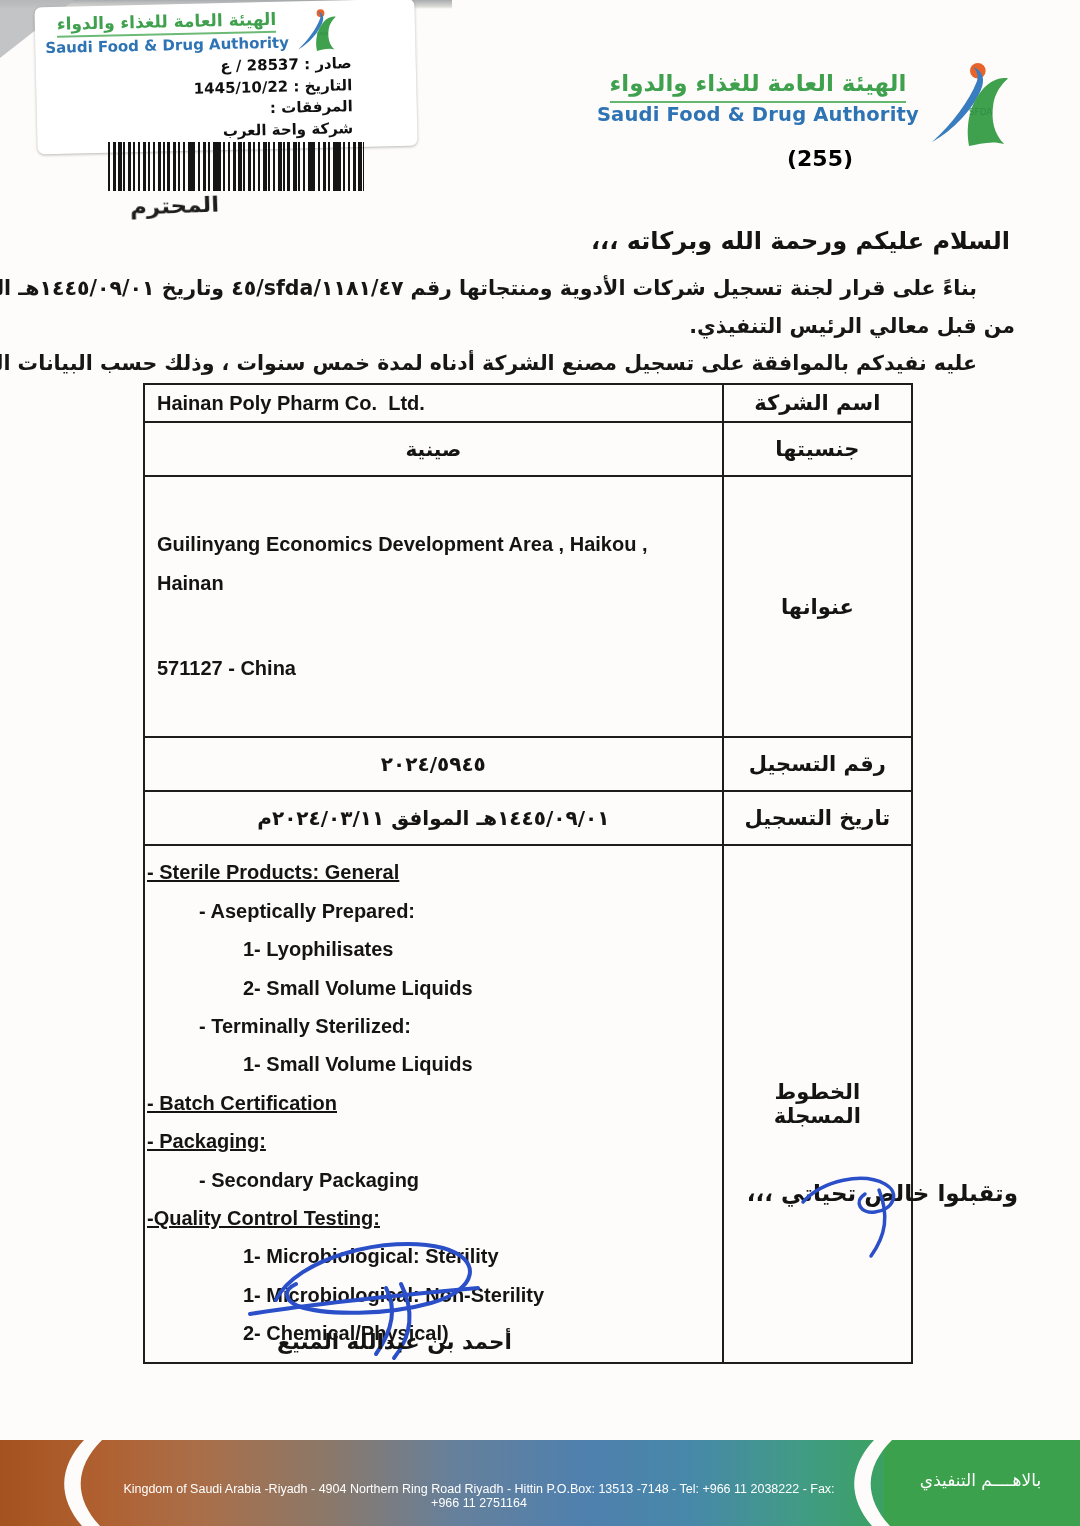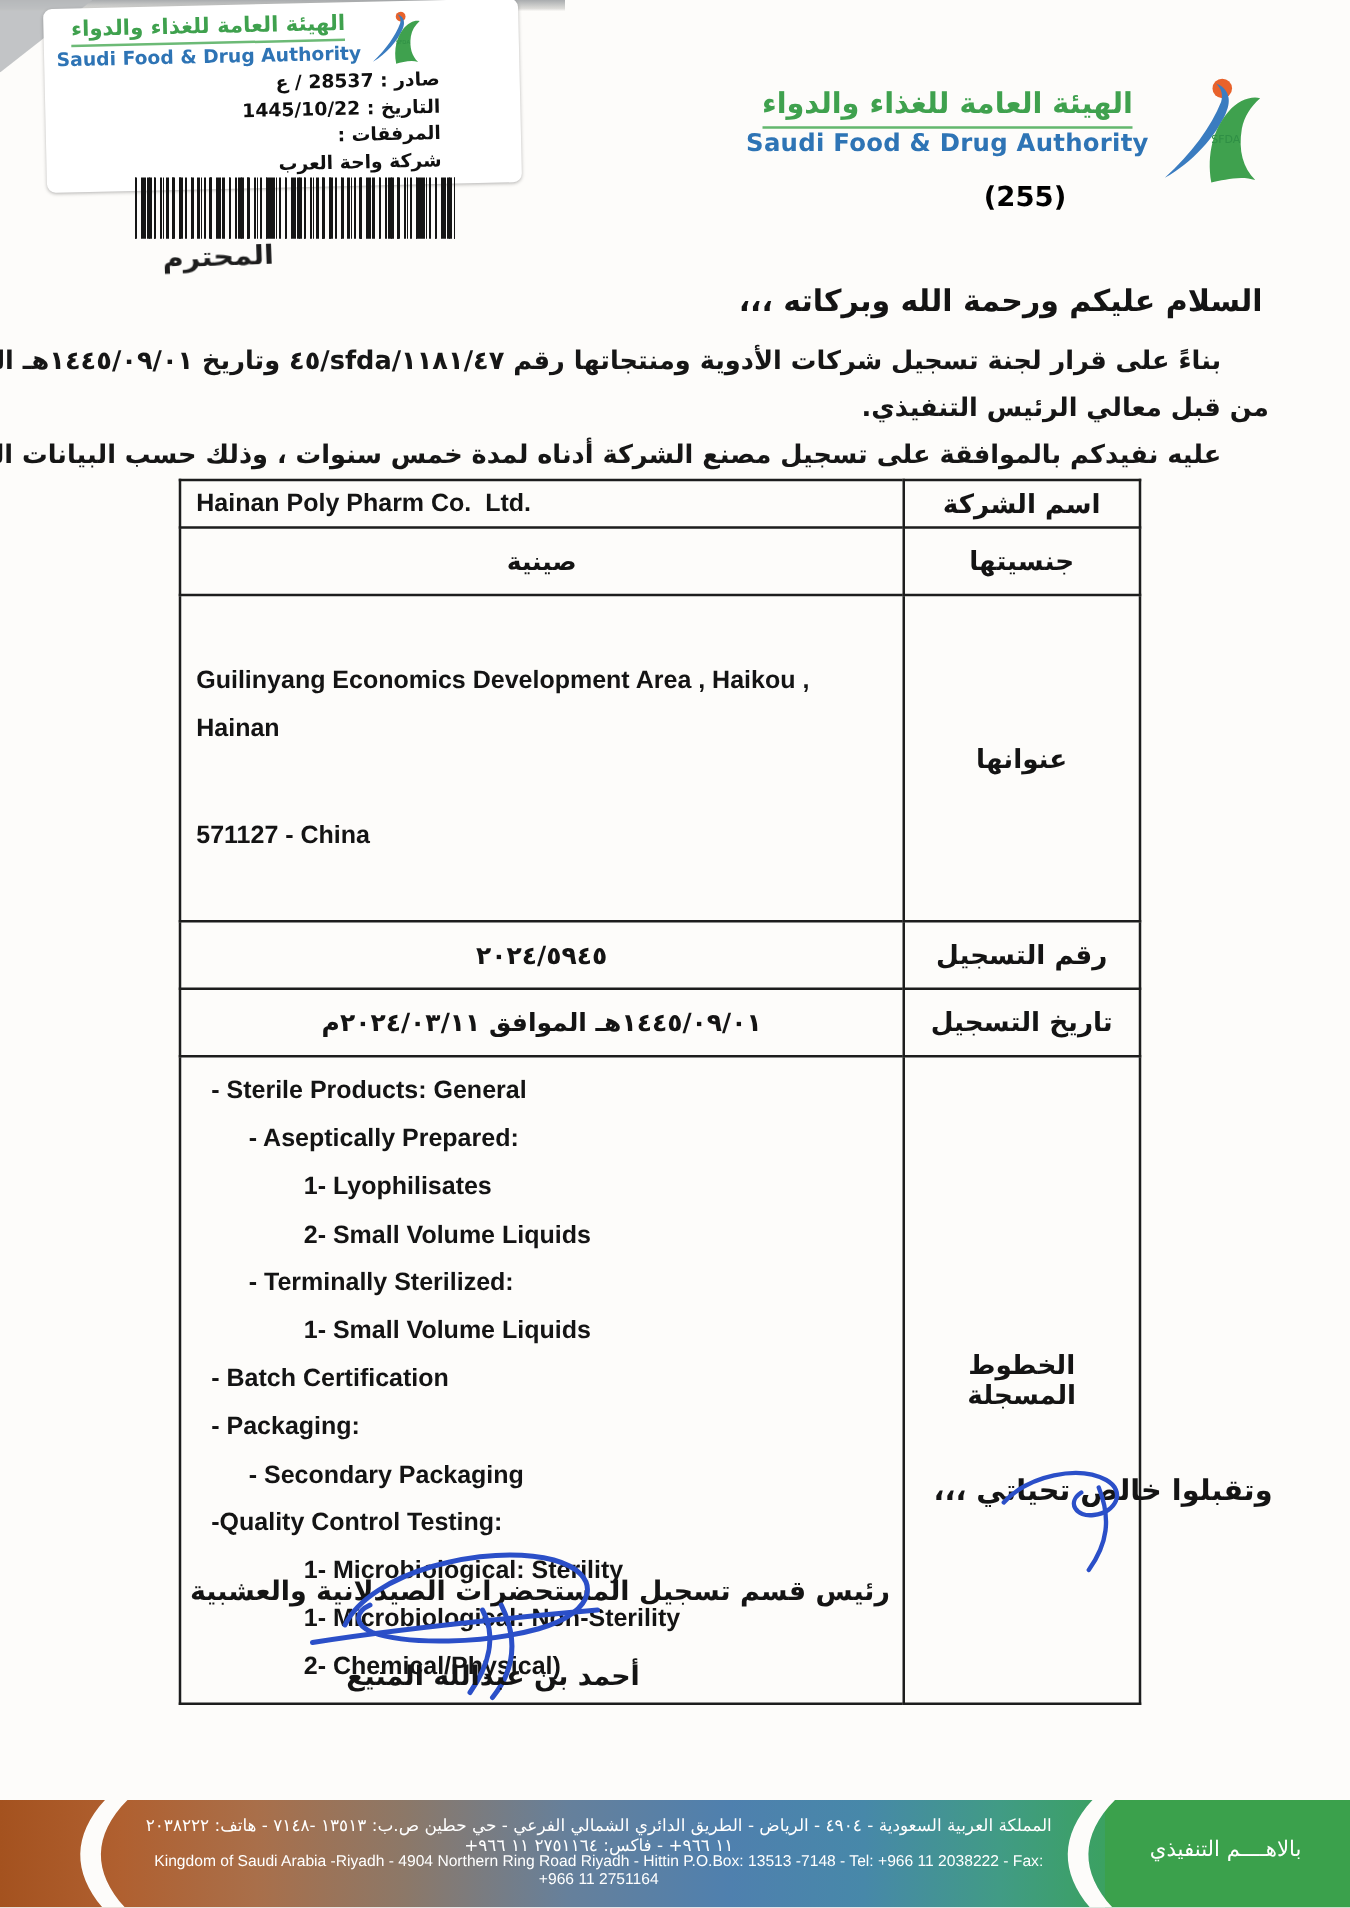--- a/index.html
+++ b/index.html
@@ -43,21 +43,21 @@
   
   .reg-table{position:absolute;left:143px;top:383px;width:770px;border-collapse:collapse;direction:rtl;}
   .reg-table td{border:2px solid #1d1d1d;vertical-align:middle;}
   .lbl{width:179px;text-align:center;font-weight:bold;font-size:21px;direction:rtl;padding:2px 6px;}
   .val-en{direction:ltr;text-align:left;font-weight:bold;font-size:20px;padding:2px 10px 2px 12px;
           font-family:"Liberation Sans","DejaVu Sans",sans-serif;white-space:pre-wrap;}
   .val-ar{direction:rtl;text-align:center;font-weight:bold;font-size:20px;padding:14px 8px;}
   .addr-line{line-height:39px;}
   .lines-cell{vertical-align:top;direction:ltr;text-align:left;padding:6px 4px 8px 0;}
   .rl{font-weight:bold;font-size:20px;line-height:38.4px;font-family:"Liberation Sans","DejaVu Sans",sans-serif;}
-  .ind0{padding-left:24px;} .ind1{padding-left:54px;} .ind2{padding-left:98px;}
+  .ind0{padding-left:2px;text-decoration:underline;} .ind1{padding-left:54px;} .ind2{padding-left:98px;}
   
   .note{position:absolute;right:103px;top:1138px;font-weight:bold;font-size:20.5px;direction:rtl;}
   .salutation{position:absolute;right:62px;top:1180px;font-weight:bold;font-size:23px;direction:rtl;}
   .pen-mark{position:absolute;left:795px;top:1160px;}
   .signer-title{position:absolute;left:152px;top:1261px;font-weight:bold;font-size:21.5px;direction:rtl;}
   .signature{position:absolute;left:238px;top:1226px;}
   .signer-name{position:absolute;left:277px;top:1329px;font-weight:bold;font-size:21.5px;direction:rtl;}
   
   .footer{position:absolute;left:0;right:0;top:1440px;height:86px;
     background:linear-gradient(90deg,#a4521f 0%,#b06030 9%,#a96f4a 19%,#8c7868 30%,#66809b 42%,
@@ -184,21 +184,20 @@
 
   <span class="pen-mark">
     <svg width="115" height="100" viewBox="0 0 115 100">
       <g fill="none" stroke="#2b4fc8" stroke-width="3.5" stroke-linecap="round">
         <path d="M8,42 C28,20 68,12 90,24 C106,33 98,50 80,52 C66,54 58,42 70,34"></path>
         <path d="M84,30 C94,55 91,75 76,96"></path>
       </g>
     </svg>
   </span>
 
-  <div class="signer-title">رئيس قسم تسجيل المستحضرات الصيدلانية والعشبية</div>
 
   <span class="signature">
     <svg width="252" height="138" viewBox="0 0 252 138">
       <g fill="none" stroke="#2b4fc8" stroke-width="4" stroke-linecap="round">
         <path d="M38,74 C58,32 150,8 205,22 C245,33 240,64 193,77 C150,89 88,90 60,80 C46,74 45,64 58,58"></path>
         <path d="M12,88 C62,80 150,70 240,62"></path>
         <path d="M148,62 C160,84 152,108 138,128"></path>
         <path d="M163,58 C178,88 172,112 156,132"></path>
       </g>
     </svg>
@@ -211,18 +210,17 @@
       <svg width="70" height="86" viewBox="0 0 70 86">
         <path d="M50,0 C22,28 22,58 48,86 L30,86 C6,58 6,28 32,0 Z" fill="#fdfcfa"></path>
       </svg>
     </span>
     <div class="green-block"></div>
     <span class="swoosh sw-right">
       <svg width="70" height="86" viewBox="0 0 70 86">
         <path d="M50,0 C22,28 22,58 48,86 L30,86 C6,58 6,28 32,0 Z" fill="#fdfcfa"></path>
       </svg>
     </span>
-    <div class="footer-ar">المملكة العربية السعودية - ٤٩٠٤ - الرياض - الطريق الدائري الشمالي الفرعي - حي حطين ص.ب: ١٣٥١٣ -٧١٤٨ - هاتف: ٢٠٣٨٢٢٢ ١١ ٩٦٦+ - فاكس: ٢٧٥١١٦٤ ١١ ٩٦٦+</div>
     <div class="footer-en">Kingdom of Saudi Arabia -Riyadh - 4904 Northern Ring Road Riyadh - Hittin P.O.Box: 13513 -7148 - Tel: +966 11 2038222 - Fax: +966 11 2751164</div>
     <div class="slogan">بالاهــــم التنفيذي</div>
   </div>
 
 </div>
 
 </body></html>

